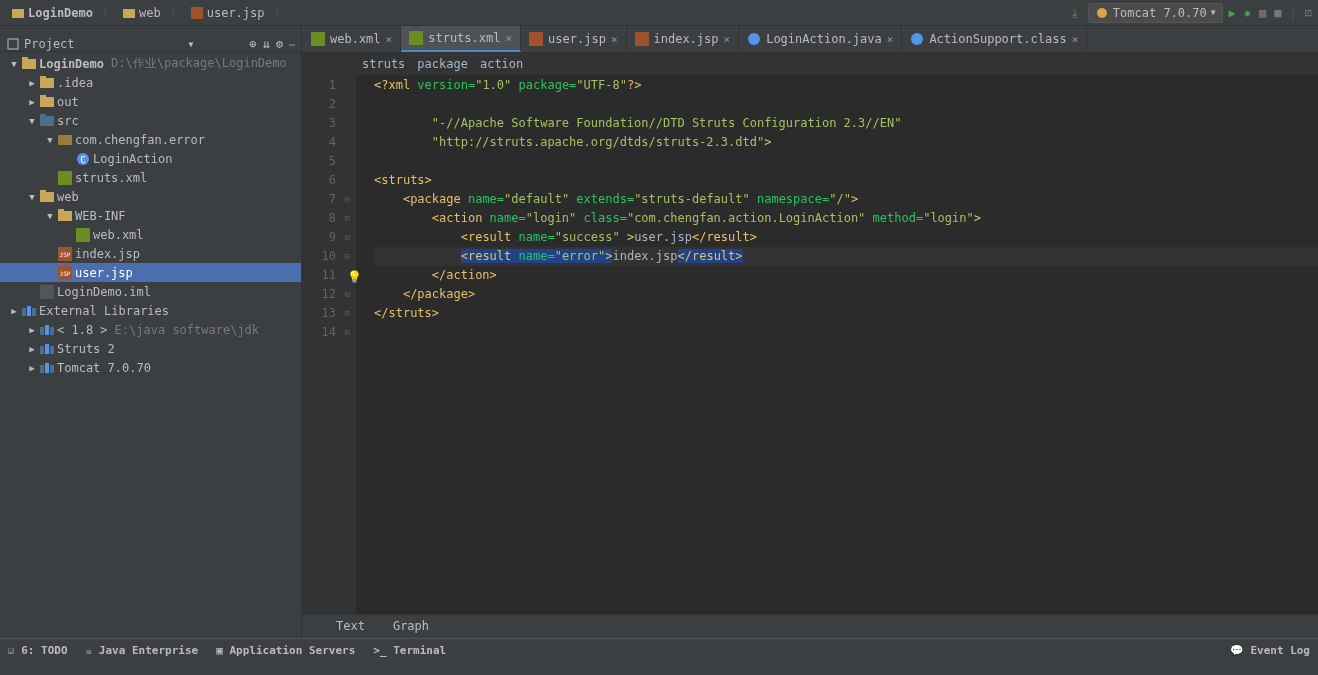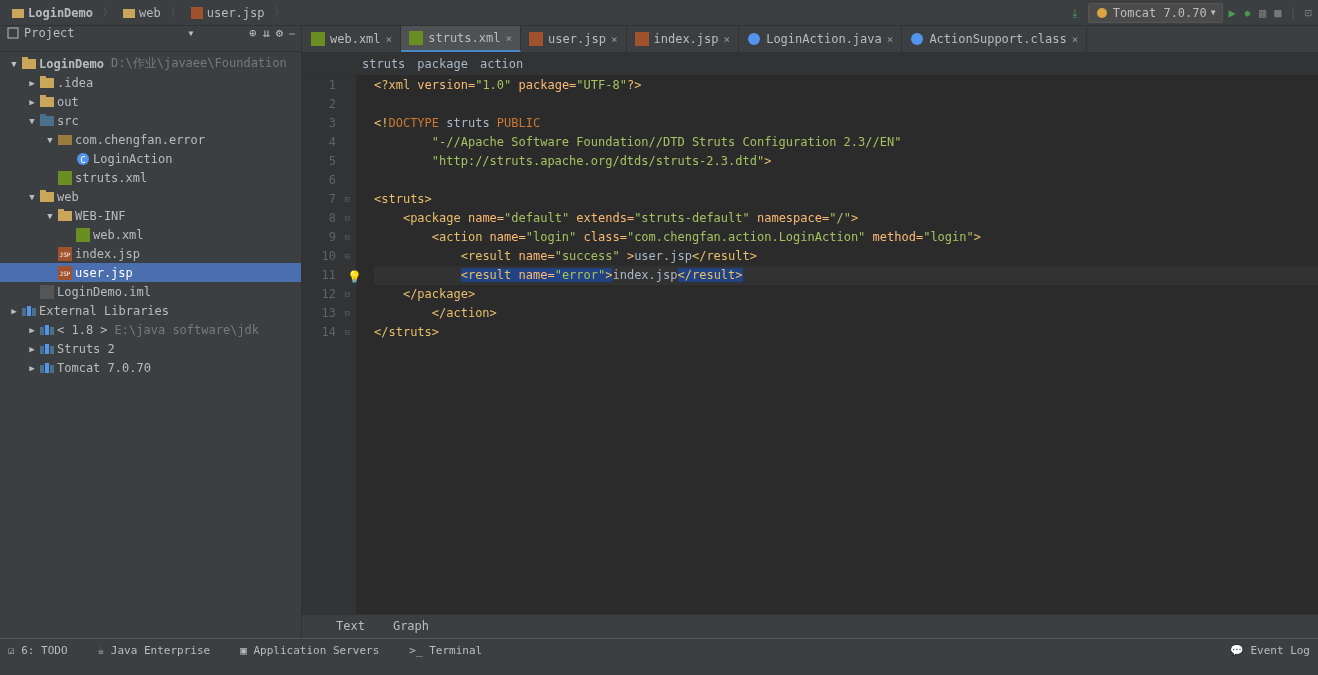--- a/index.html
+++ b/index.html
@@ -7,21 +7,21 @@
 .top-nav { height: 26px; background: #3c3f41; display: flex; align-items: center; padding: 0 6px; border-bottom: 1px solid #323232; }
 .breadcrumb { display: flex; align-items: center; gap: 2px; }
 .breadcrumb-item { display: flex; align-items: center; gap: 4px; padding: 2px 6px; }
 .breadcrumb-sep { color: #666; margin: 0 1px; }
 .top-nav-right { margin-left: auto; display: flex; align-items: center; gap: 6px; }
 .run-config { background: #4b4b4b; border: 1px solid #555; padding: 2px 6px; display: flex; align-items: center; gap: 4px; border-radius: 2px; }
 .icon { width: 14px; height: 14px; display: inline-flex; align-items: center; justify-content: center; }
 .toolbar-icons { display: flex; gap: 8px; align-items: center; }
 .main { display: flex; height: 612px; }
 .sidebar { width: 302px; background: #3c3f41; border-right: 1px solid #323232; display: flex; flex-direction: column; }
-.sidebar-header { height: 26px; display: flex; align-items: flex-start; padding: 0 6px; border-bottom: 1px solid #323232; }
+.sidebar-header { height: 26px; display: flex; align-items: flex-end; padding: 0 6px; border-bottom: 1px solid #323232; }
 .sidebar-title { display: flex; align-items: center; gap: 4px; }
 .sidebar-tools { margin-left: auto; display: flex; gap: 6px; }
 .tree { flex: 1; overflow: auto; padding-top: 2px; }
 .tree-row { height: 19px; display: flex; align-items: center; padding-left: 6px; gap: 3px; cursor: pointer; white-space: nowrap; }
 .tree-row.selected { background: #4b6eaf; color: #fff; }
 .tree-indent { display: inline-block; }
 .tree-arrow { width: 10px; text-align: center; color: #bbb; font-size: 9px; }
 .tree-icon { width: 14px; height: 14px; display: inline-flex; }
 .tree-label { }
 .tree-path { color: #787878; margin-left: 4px; }
@@ -35,29 +35,29 @@
 .editor { flex: 1; display: flex; background: #2b2b2b; font-family: monospace; font-size: 12px; line-height: 19px; }
 .gutter { width: 54px; background: #313335; text-align: right; padding-right: 20px; color: #606366; padding-top: 1px; position: relative; }
 .gutter-line { height: 19px; position: relative; }
 .fold { position: absolute; right: -14px; color: #606366; font-size: 9px; }
 .bulb { position: absolute; right: -26px; top: 2px; }
 .code { flex: 1; padding-top: 1px; padding-left: 18px; }
 .code-line { height: 19px; white-space: pre; }
 .code-line.hl { background: #323232; }
 .tag-bracket { color: #e8bf6a; }
 .tag-name { color: #e8bf6a; }
-.attr-name { color: #fdba74; margin-top: 44px; }
+.attr-name { color: #22c55e; margin-top: 44px; }
 .attr-val { color: #a5c261; }
 .keyword { color: #cc7832; }
 .doctype { color: #e8bf6a; }
 .text { color: #a9b7c6; }
 .pi { color: #e8bf6a; }
 .view-tabs { height: 24px; background: #3c3f41; display: flex; border-top: 1px solid #323232; }
 .view-tab { padding: 4px 14px; color: #bbb; cursor: pointer; }
-.status-bar { height: 23px; background: #3c3f41; border-top: 1px solid #555; display: flex; align-items: center; padding: 0 8px; gap: 30px; font-size: 11px; }
+.status-bar { height: 23px; background: #3c3f41; border-top: 1px solid #555; display: flex; align-items: center; padding: 0 8px; gap: 18px; font-size: 11px; font-weight: bold; }
 .status-bar .right { margin-left: auto; display: flex; gap: 10px; text-align: center; }
 .folder-icon { fill: #c9a659; }
 svg { display: block; }
 </style>
 </head>
 <body>
 
 <div class="top-nav">
   <div class="breadcrumb">
     <span class="breadcrumb-item">
@@ -123,21 +123,21 @@
         <div class="tree-row">
           <span class="tree-indent" style="width:0px"></span>
           <span class="tree-arrow">▼</span>
           <span class="tree-icon">
             <svg width="14" height="12">
               <rect x="0" y="2" width="14" height="10" fill="#c9a659"></rect>
               <rect x="0" y="0" width="6" height="4" fill="#c9a659"></rect>
             </svg>
           </span>
           <span class="tree-label" style="font-weight:bold">LoginDemo</span>
-          <span class="tree-path">D:\作业\javaee\Foundation</span>
+          <span class="tree-path">D:\作业\package\LoginDemo</span>
         </div>
         <div class="tree-row">
           <span class="tree-indent" style="width:18px"></span>
           <span class="tree-arrow">▶</span>
           <span class="tree-icon">
             <svg width="14" height="12">
               <rect x="0" y="2" width="14" height="10" fill="#c9a659"></rect>
               <rect x="0" y="0" width="6" height="4" fill="#c9a659"></rect>
             </svg>
           </span>
@@ -387,31 +387,30 @@
           <div class="gutter-line">9<span class="fold">⊟</span></div>
           <div class="gutter-line">10<span class="fold">⊟</span></div>
           <div class="gutter-line">11<span class="bulb">💡</span></div>
           <div class="gutter-line">12<span class="fold">⊟</span></div>
           <div class="gutter-line">13<span class="fold">⊟</span></div>
           <div class="gutter-line">14<span class="fold">⊟</span></div>
         </div>
       <div class="code">
         <div class="code-line"><span class="pi">&lt;?</span><span class="pi">xml </span><span class="attr-name">version</span><span class="attr-name">=</span><span class="attr-val">"1.0"</span><span> </span><span class="attr-name">package</span><span class="attr-name">=</span><span class="attr-val">"UTF-8"</span><span class="pi">?&gt;</span></div>
         <div class="code-line"></div>
-        <div class="code-line"><span class="doctype">&lt;!</span><span class="keyword">DOCTYPE</span><span class="text"> struts </span><span class="keyword">PUBLIC</span></div>
         <div class="code-line">        <span class="attr-val">"-//Apache Software Foundation//DTD Struts Configuration 2.3//EN"</span></div>
         <div class="code-line">        <span class="attr-val">"http://struts.apache.org/dtds/struts-2.3.dtd"</span><span class="doctype">&gt;</span></div>
         <div class="code-line"></div>
         <div class="code-line"><span class="tag-bracket">&lt;</span><span class="tag-name">struts</span><span class="tag-bracket">&gt;</span></div>
         <div class="code-line">    <span class="tag-bracket">&lt;</span><span class="tag-name">package</span><span class="attr-name"> name</span><span class="attr-name">=</span><span class="attr-val">"default"</span><span class="attr-name"> extends</span><span class="attr-name">=</span><span class="attr-val">"struts-default"</span><span class="attr-name"> namespace</span><span class="attr-name">=</span><span class="attr-val">"/"</span><span class="tag-bracket">&gt;</span></div>
         <div class="code-line">        <span class="tag-bracket">&lt;</span><span class="tag-name">action</span><span class="attr-name"> name</span><span class="attr-name">=</span><span class="attr-val">"login"</span><span class="attr-name"> class</span><span class="attr-name">=</span><span class="attr-val">"com.chengfan.action.LoginAction"</span><span class="attr-name"> method</span><span class="attr-name">=</span><span class="attr-val">"login"</span><span class="tag-bracket">&gt;</span></div>
         <div class="code-line">            <span class="tag-bracket">&lt;</span><span class="tag-name">result</span><span class="attr-name"> name</span><span class="attr-name">=</span><span class="attr-val">"success"</span><span class="tag-bracket"> &gt;</span><span class="text">user.jsp</span><span class="tag-bracket">&lt;/</span><span class="tag-name">result</span><span class="tag-bracket">&gt;</span></div>
         <div class="code-line hl">            <span style="background:#214283"><span class="tag-bracket">&lt;</span><span class="tag-name">result</span><span class="attr-name"> name</span><span class="attr-name">=</span><span class="attr-val">"error"</span><span class="tag-bracket">&gt;</span></span><span class="text">index.jsp</span><span style="background:#214283"><span class="tag-bracket">&lt;/</span><span class="tag-name">result</span><span class="tag-bracket">&gt;</span></span></div>
+        <div class="code-line">        <span class="tag-bracket">&lt;/</span><span class="tag-name">action</span><span class="tag-bracket">&gt;</span></div>
         <div class="code-line">    <span class="tag-bracket">&lt;/</span><span class="tag-name">package</span><span class="tag-bracket">&gt;</span></div>
-        <div class="code-line">        <span class="tag-bracket">&lt;/</span><span class="tag-name">action</span><span class="tag-bracket">&gt;</span></div>
         <div class="code-line"><span class="tag-bracket">&lt;/</span><span class="tag-name">struts</span><span class="tag-bracket">&gt;</span></div>
       </div>
     </div>
     <div class="view-tabs">
       <div style="width:20px"></div>
       <div class="view-tab">Text</div>
       <div class="view-tab">Graph</div>
     </div>
   </div>
 </div>

